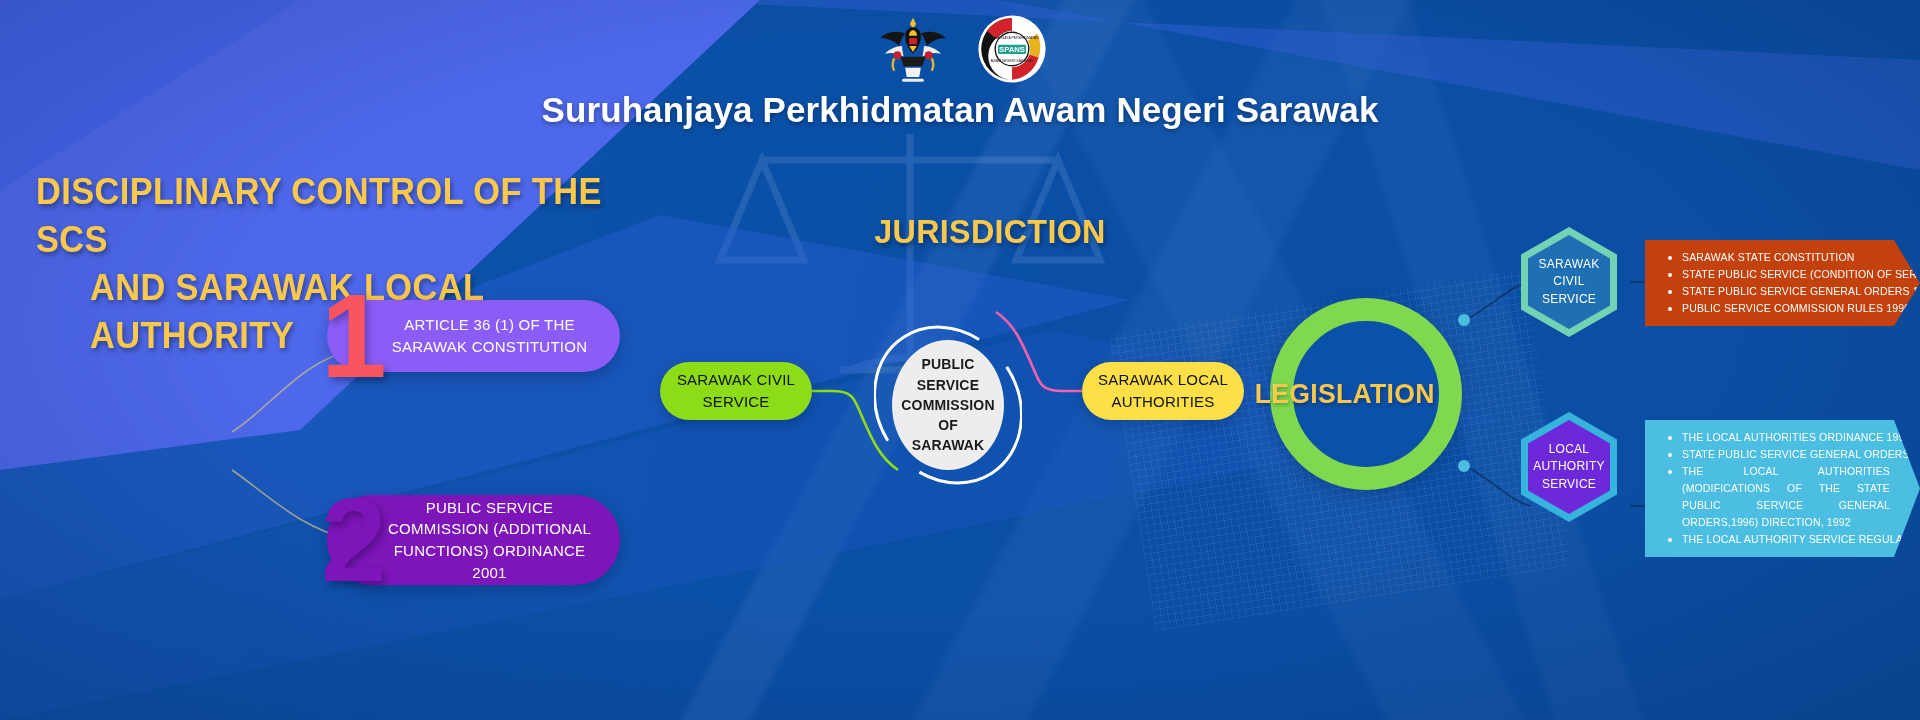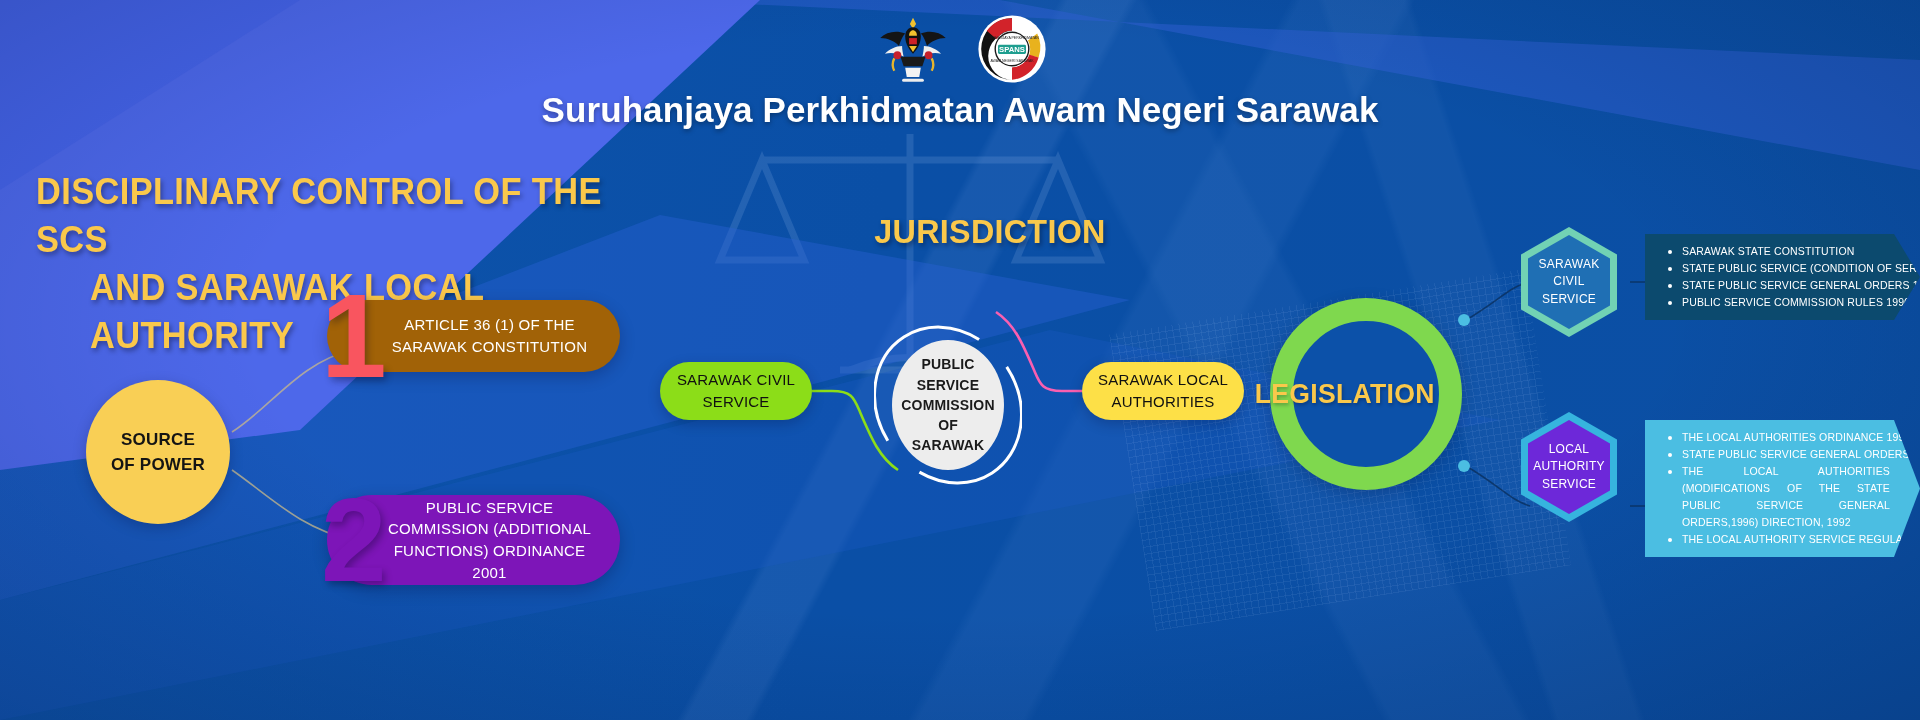--- a/index.html
+++ b/index.html
@@ -123,21 +123,21 @@
     border-radius:999px;
     color:#fff;
     font-size:15px;line-height:1.45;font-weight:normal;
     letter-spacing:.25px;
     display:flex;align-items:center;justify-content:center;
     text-align:center;
     padding:16px 26px 16px 58px;
     box-shadow:0 5px 16px rgba(0,0,40,.24);
   }
   .pill1{left:327px;top:300px;}
-  .pill1 .body{background:#a16207;width:293px;height:72px;}
+  .pill1 .body{background:#8b5cf6;width:293px;height:72px;}
   .pill1 .bigno{color:#F9555F;}
   .pill2{left:327px;top:495px;}
   .pill2 .body{background:#7D15B8;width:293px;height:90px;}
   .pill2 .bigno{color:#7D15B8;}
 
   
   .juris-title{
     position:absolute;left:840px;top:212px;width:300px;text-align:center;
     color:#FAC84B;font-size:34px;font-weight:bold;letter-spacing:.3px;
     text-shadow:2px 3px 6px rgba(0,0,20,.38);
@@ -285,24 +285,20 @@
   <div class="main-heading">
     <span>DISCIPLINARY CONTROL OF THE SCS</span>
     <span class="l2">AND SARAWAK LOCAL AUTHORITY</span>
   </div>
 
   <svg class="sop-line">
     <path d="M232 432 C270 408 300 362 352 350" stroke="#C9B98A" stroke-width="1.6" fill="none" opacity=".75"></path>
     <path d="M232 470 C272 498 300 528 352 540" stroke="#C9B98A" stroke-width="1.6" fill="none" opacity=".75"></path>
   </svg>
 
-  <div class="sop">
-    <span>SOURCE</span>
-    <span>OF POWER</span>
-  </div>
 
   <div class="numpill pill1">
     <span class="bigno">1</span>
     <div class="body">ARTICLE 36 (1) OF THE SARAWAK CONSTITUTION</div>
   </div>
   <div class="numpill pill2">
     <span class="bigno">2</span>
     <div class="body">PUBLIC SERVICE COMMISSION (ADDITIONAL FUNCTIONS) ORDINANCE 2001</div>
   </div>
 
@@ -337,21 +333,21 @@
     <path d="M1630 282 L1655 282" stroke="#0A2F5E" stroke-width="1.6" fill="none" opacity=".8"></path>
     <path d="M1630 506 L1655 506" stroke="#0A2F5E" stroke-width="1.6" fill="none" opacity=".8"></path>
     <circle cx="1464" cy="320" r="6" fill="#4BBEE2"></circle>
     <circle cx="1464" cy="466" r="6" fill="#4BBEE2"></circle>
   </svg>
 
   <div class="hex-outer" style="left:1521px;top:227px;background:#72D2B4;"></div>
   <div class="hex" style="left:1528px;top:235px;background:#1F6FB4;">
     <span>SARAWAK CIVIL SERVICE</span>
   </div>
-  <div class="banner" style="left:1645px;top:234px;width:275px;min-height:86px;background:#0c4a6e;">
+  <div class="banner" style="left:1645px;top:240px;width:275px;min-height:86px;background:#c2410c;">
     <ul>
       <li class="nowrap">SARAWAK STATE CONSTITUTION</li>
       <li class="nowrap">STATE PUBLIC SERVICE (CONDITION OF SERVICE) ORDINANCE 1994</li>
       <li class="nowrap">STATE PUBLIC SERVICE GENERAL ORDERS 1996</li>
       <li class="nowrap">PUBLIC SERVICE COMMISSION RULES 1996</li>
     </ul>
   </div>
 
   <div class="hex-outer" style="left:1521px;top:412px;background:#36B4DE;"></div>
   <div class="hex" style="left:1528px;top:420px;background:#6d28d9;text-align:center;">

